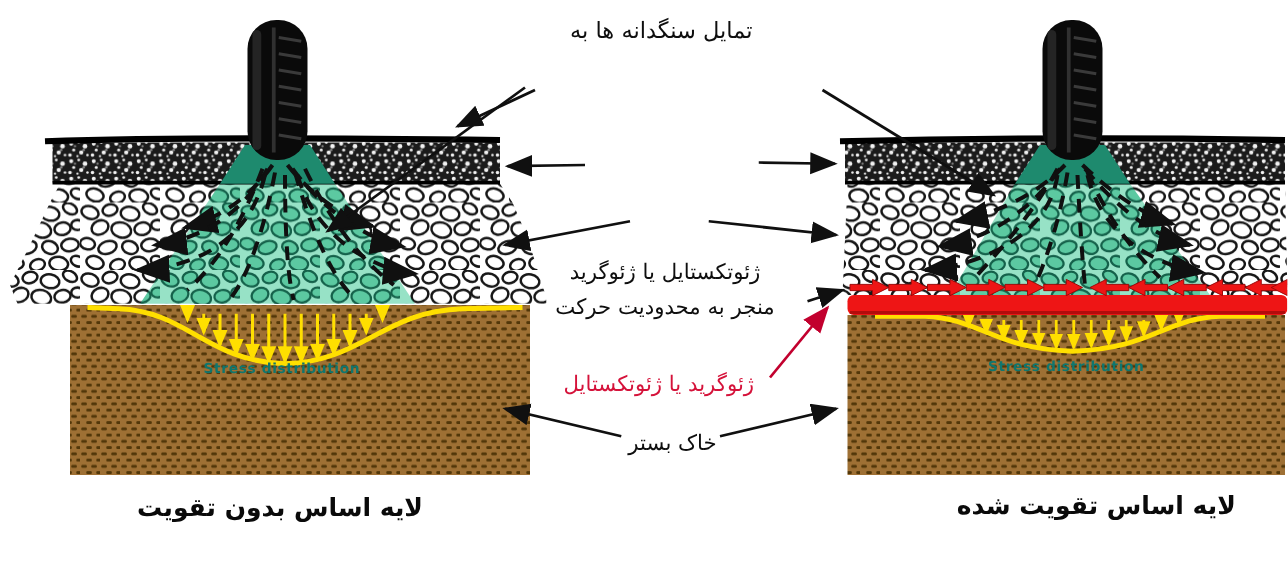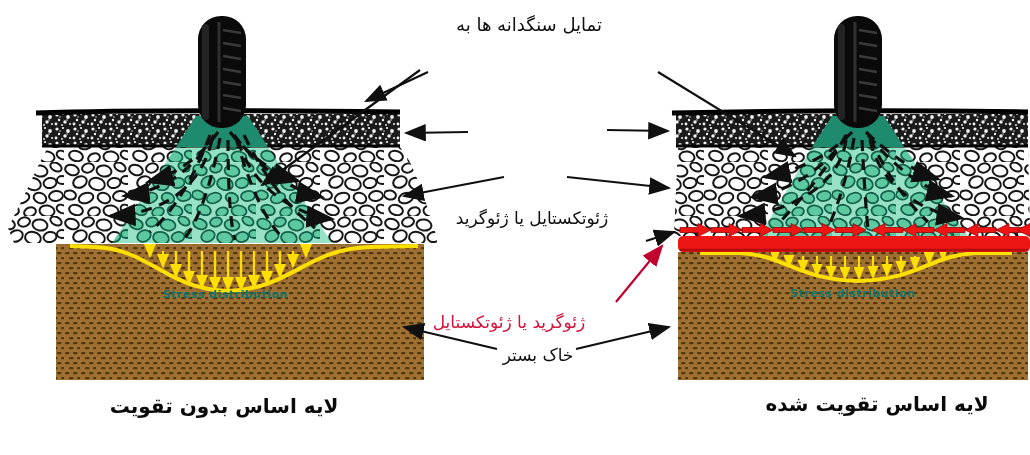--- a/index.html
+++ b/index.html
@@ -259,23 +259,24 @@
   </svg>
 
   <div class="lbl lbl-top" dir="rtl" style="left:395px;top:10px;width:268px;">
     <div>تمایل سنگدانه ها به</div>
   </div>
 
 
 
   <div class="lbl" dir="rtl" style="left:418px;top:205px;width:228px;">
     <div>ژئوتکستایل یا ژئوگرید</div>
+    <div>منجر به محدودیت حرکت</div>
   </div>
 
-  <div class="lbl lbl-red" dir="rtl" style="left:400px;top:295px;width:218px;margin-top:14px;">ژئوگرید یا ژئوتکستایل</div>
+  <div class="lbl lbl-red" dir="rtl" style="left:418px;top:295px;width:218px;">ژئوگرید یا ژئوتکستایل</div>
 
   <div class="lbl" dir="rtl" style="left:478px;top:342px;width:120px;">خاک بستر</div>
 
   <div class="stress" style="left:128px;top:288px;width:195px;">Stress distribution</div>
 
   <div class="stress" style="left:758px;top:287px;width:190px;">Stress distribution</div>
 
   <div class="caption" dir="rtl" style="left:762px;top:392px;width:230px;">لایه اساس تقویت شده</div>
 
   <div class="caption" dir="rtl" style="left:108px;top:394px;width:232px;">لایه اساس بدون تقویت</div>

